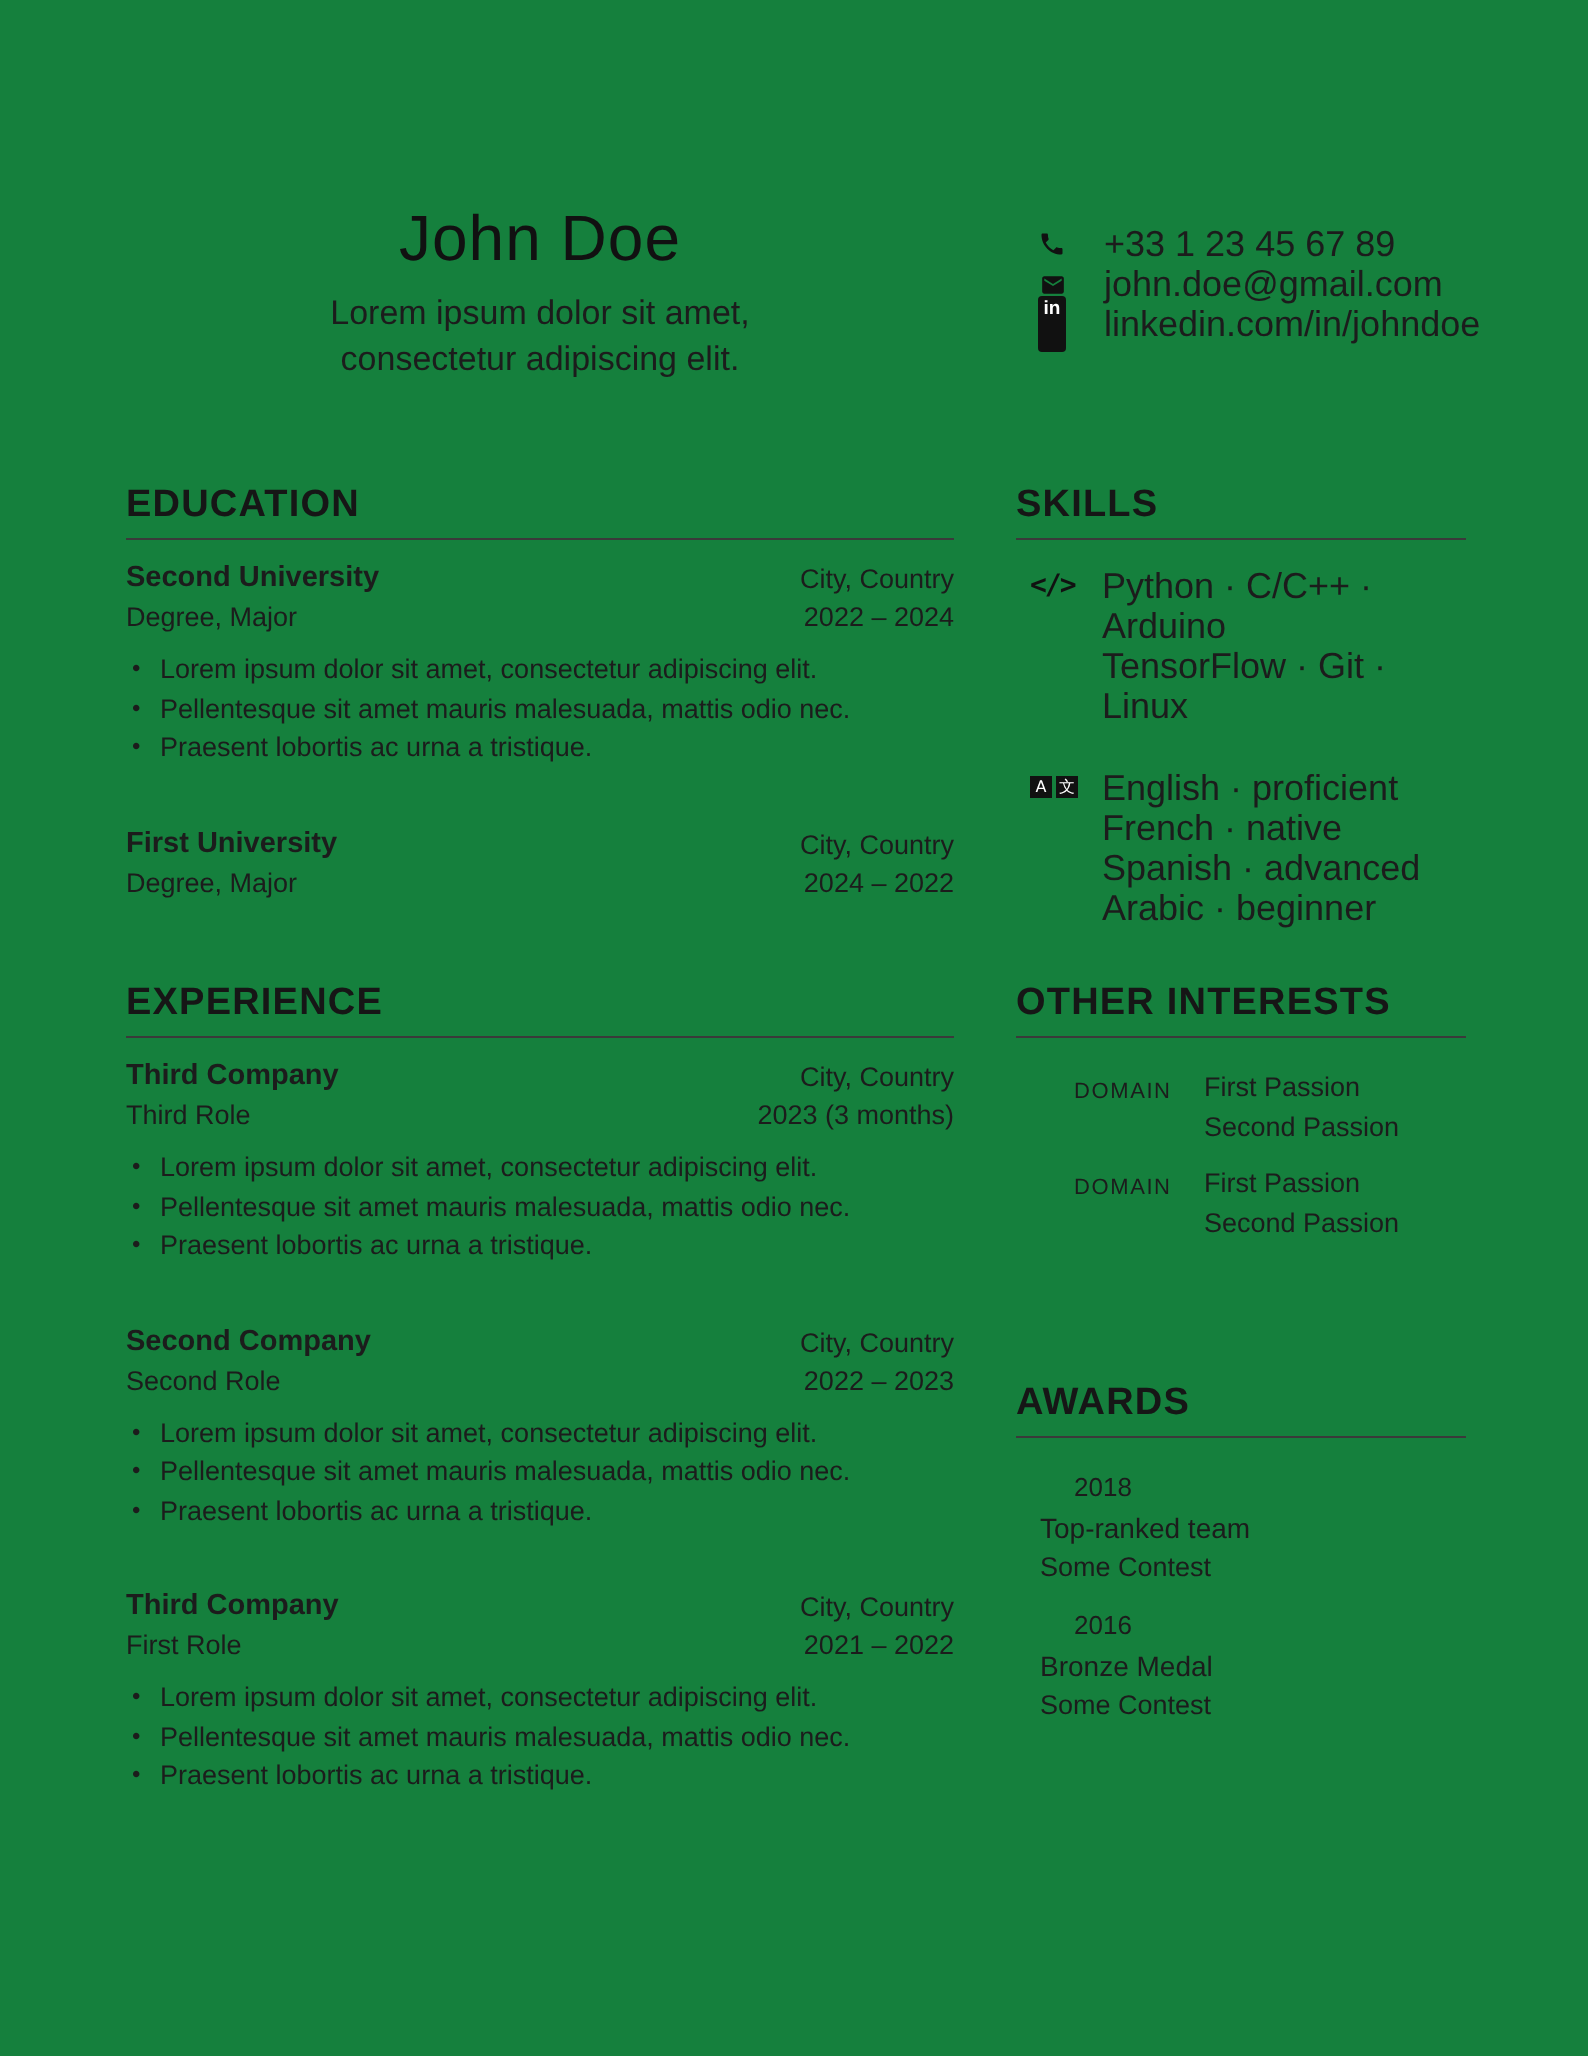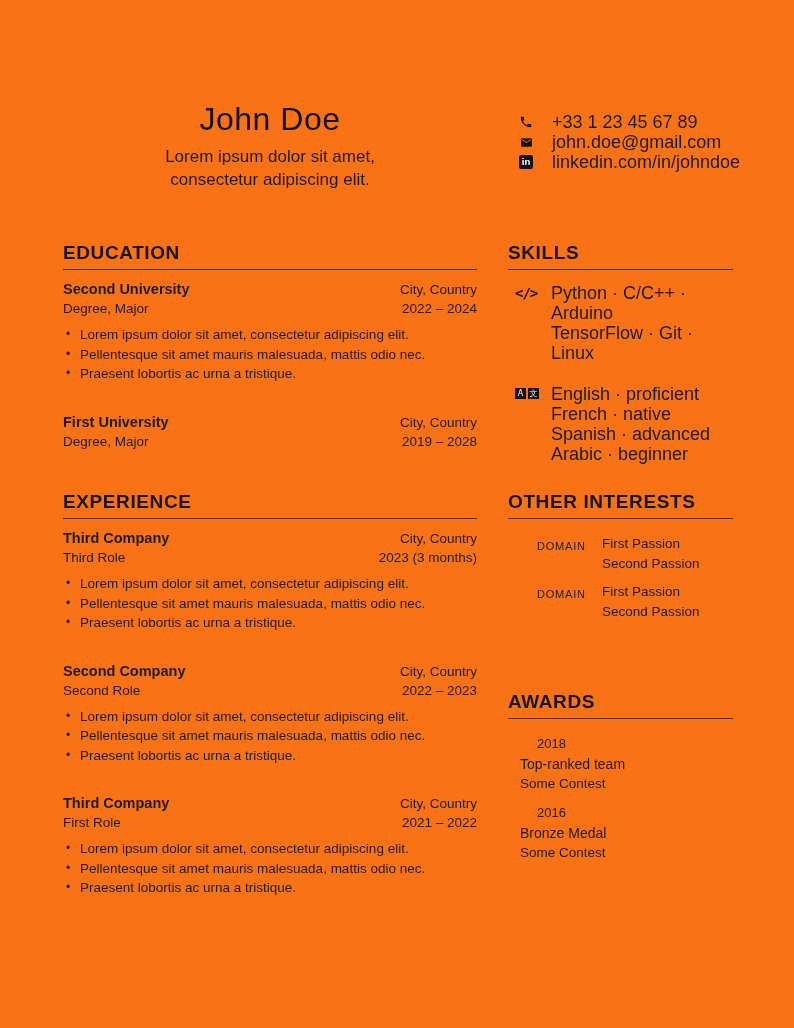--- a/index.html
+++ b/index.html
@@ -4,33 +4,33 @@
 <style>
   * { margin: 0; padding: 0; box-sizing: border-box; }
   html, body { background: #ffffff; }
   body {
     width: 794px; height: 1028px;
     font-family: "Liberation Sans", sans-serif;
     color: #1c1c1c;
     position: relative;
     overflow: hidden;
   }
-  .page { position: absolute; inset: 0; background: #f97316; }
+  .page { position: absolute; inset: 0; background: #15803d; }
 
   
   .name-block { position: absolute; left: 63px; top: 100px; width: 414px; text-align: center; }
   .name { font-size: 32px; font-weight: 400; color: #111; letter-spacing: 0.5px; line-height: 38px; }
   .tagline { margin-top: 7px; font-size: 17px; line-height: 23px; color: #1c1c1c; }
 
   .contact-block { position: absolute; left: 508px; top: 112px; width: 250px; }
   .contact-row { display: flex; align-items: center; height: 20px; }
   .contact-icon { width: 20px; margin-left: 8px; display: flex; justify-content: center; align-items: center; flex-shrink: 0; }
   .contact-icon svg { display: block; }
   .li-badge {
-    width: 14px; height: 14px; background: #111; border-radius: 2px;
+    width: 14px; height: 28px; background: #111; border-radius: 2px;
     color: #fff; font-size: 9.5px; font-weight: bold; line-height: 14px; text-align: center;
   }
   .contact-text { margin-left: 16px; font-size: 18px; }
 
   
   .section { position: absolute; }
   .sec-left { left: 63px; width: 414px; }
   .sec-right { left: 508px; width: 225px; }
   #sec-education { top: 241px; }
   #sec-experience { top: 490px; }
@@ -147,21 +147,21 @@
       </div>
     </div>
 
     <div class="entry">
       <div class="entry-row">
         <span class="org">First University</span>
         <span class="loc">City, Country</span>
       </div>
       <div class="entry-row">
         <span class="detail">Degree, Major</span>
-        <span class="dates">2019 – 2028</span>
+        <span class="dates">2024 – 2022</span>
       </div>
     </div>
   </div>
 
   <div class="section sec-left" id="sec-experience">
     <h2 class="sec-title">EXPERIENCE</h2>
 
     <div class="entry">
       <div class="entry-row">
         <span class="org">Third Company</span>

